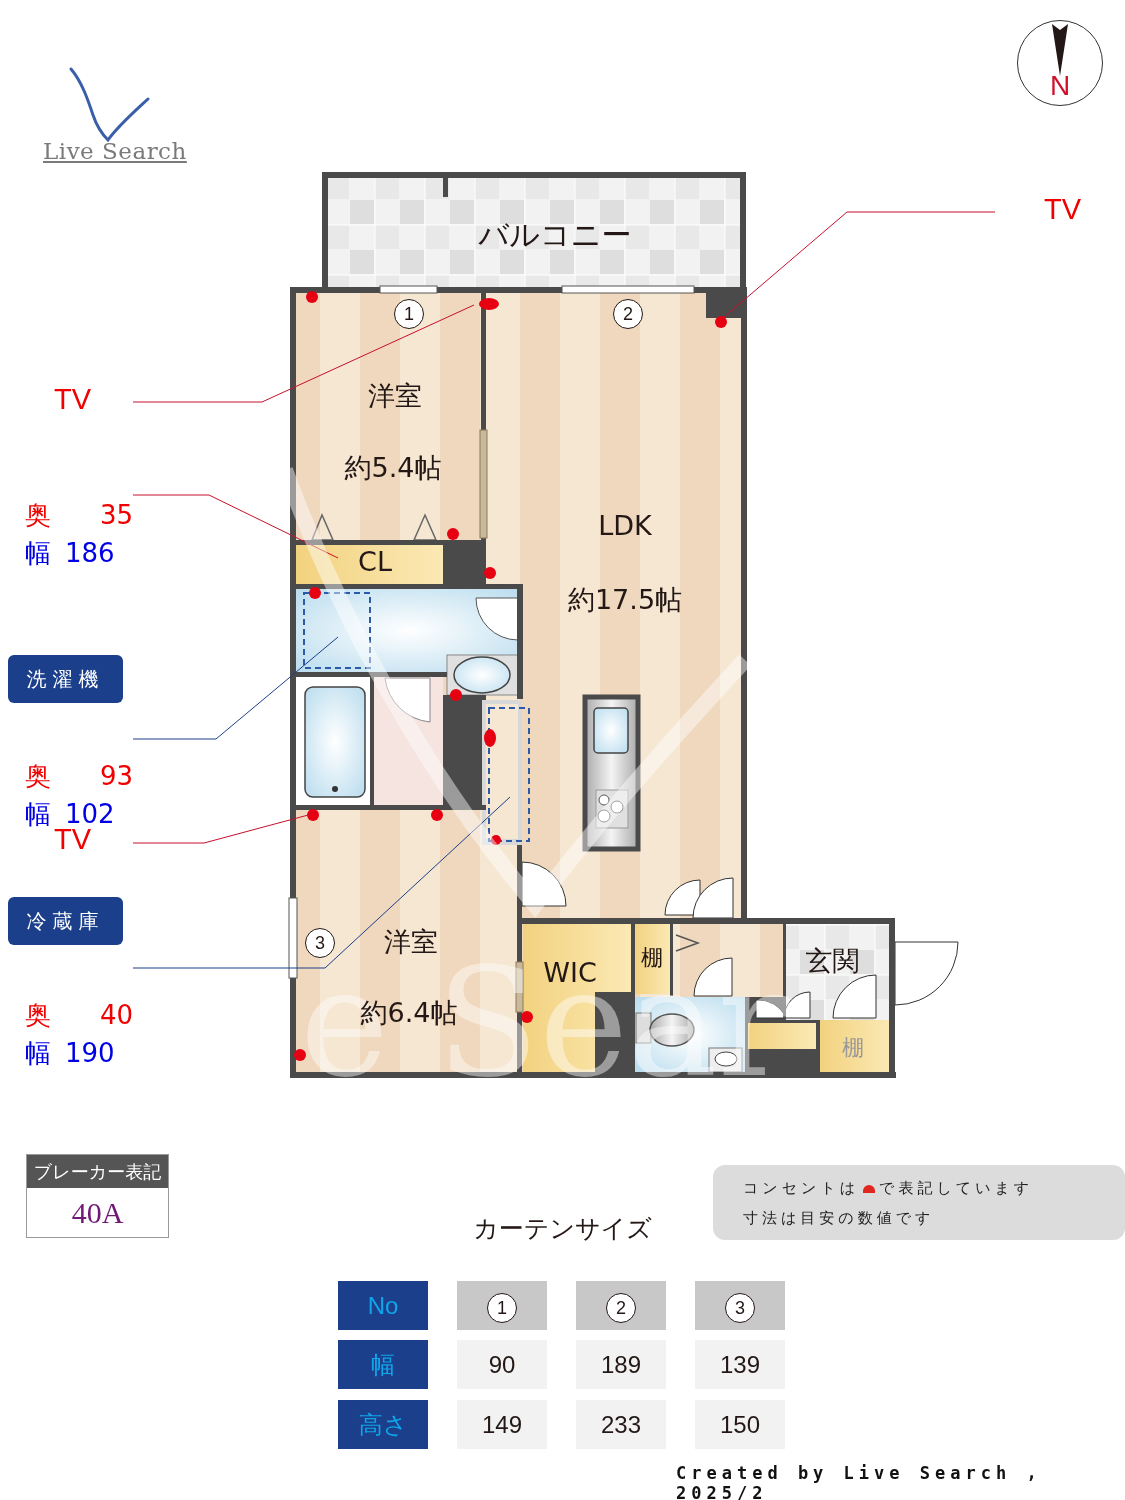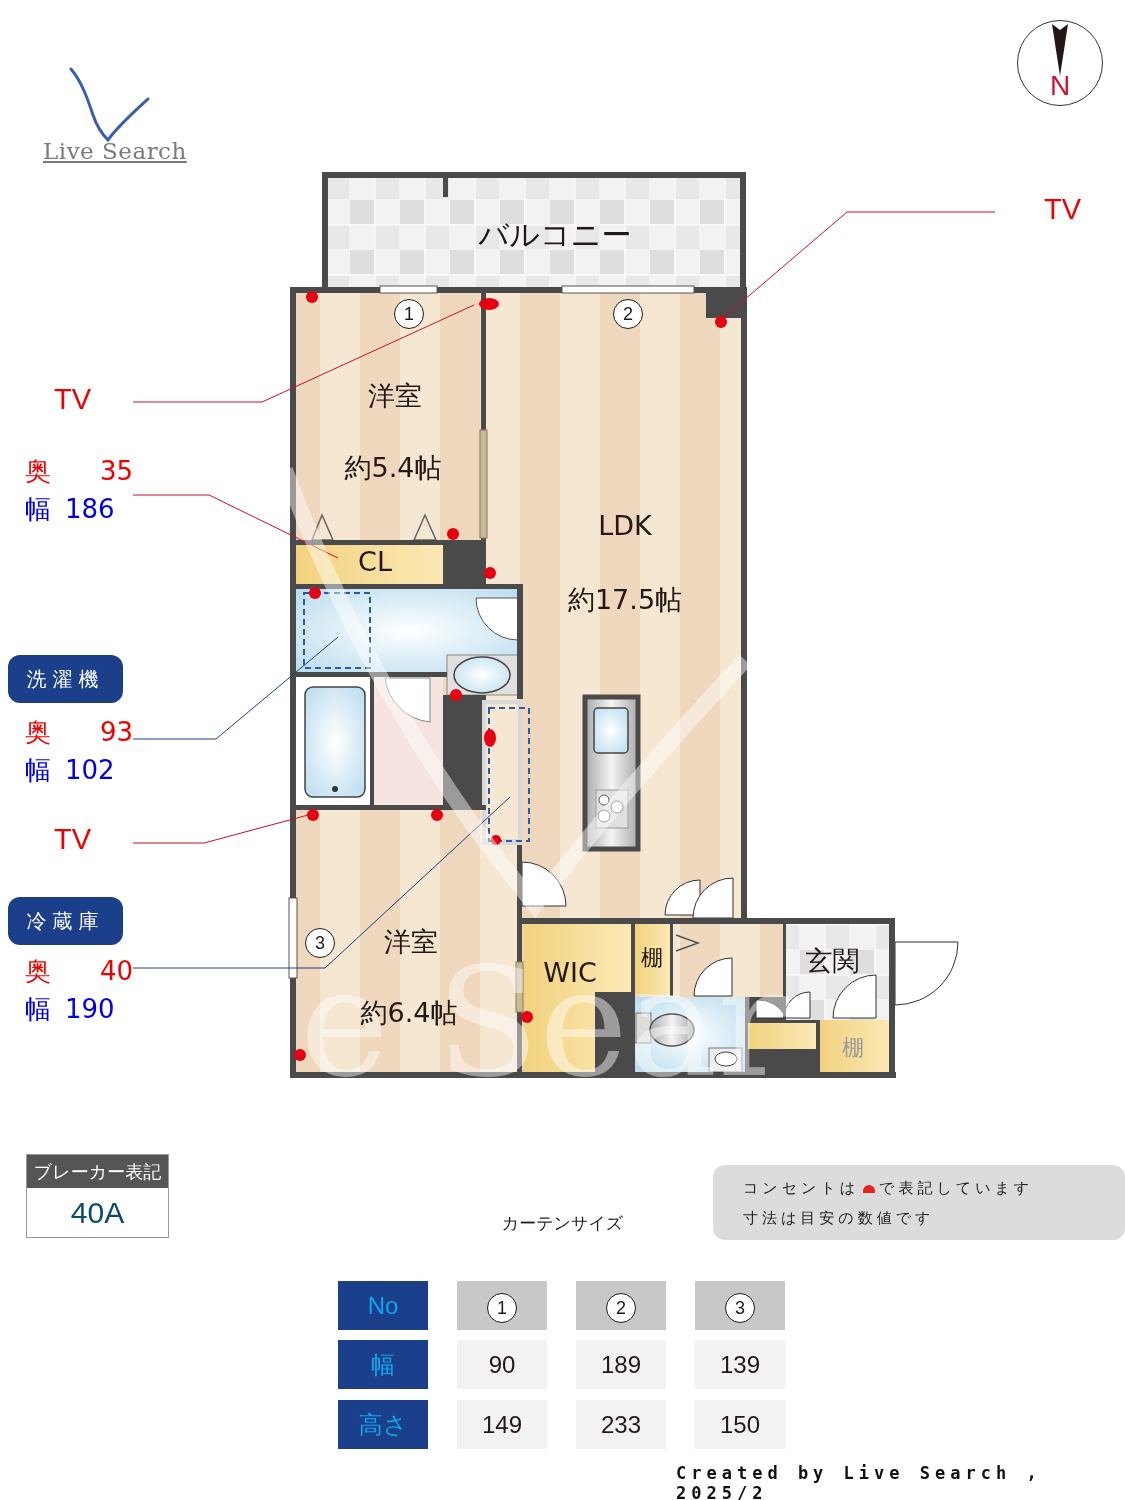--- a/index.html
+++ b/index.html
@@ -4,33 +4,33 @@
 <style>
   html, body { margin:0; padding:0; background:#ffffff; }
   body { width:1125px; height:1500px; position:relative; overflow:hidden; font-family:"DejaVu Sans", sans-serif; }
   .abs { position:absolute; }
   .logo-text { left:43px; top:138px; font-family:"DejaVu Serif", serif; font-size:23px; color:#7a7a7a; letter-spacing:0.5px;text-decoration:underline; }
   .compass { left:1017px; top:20px; width:86px; height:86px; border:1.5px solid #333; border-radius:50%; box-sizing:border-box; }
   .compass-n { left:1045px; top:70px; width:30px; text-align:center; color:#d0102a; font-size:28px; font-family:"Liberation Sans", sans-serif; }
   .red { color:#f00000; }
   .blue { color:#0000e6; }
   .callout-tv { font-family:"Liberation Sans", sans-serif; font-size:29px; }
-  .dim { font-family:"DejaVu Sans", sans-serif; font-size:26px; line-height:38px; }
+  .dim { font-family:"DejaVu Sans", sans-serif; font-size:26px; line-height:38px;margin-top:44px; }
   .dim .k { display:inline-block; width:38px; }
   .dim .v { display:inline-block; width:70px; text-align:right; }
-  .tag { background:#1b3f8b; color:#fff; border-radius:12px; width:115px; height:48px; line-height:48px; text-align:center; font-size:20px; letter-spacing:6px; }
+  .tag { background:#1b3f8b; color:#fff; border-radius:6px; width:115px; height:48px; line-height:48px; text-align:center; font-size:20px; letter-spacing:6px; }
   .room-label { font-size:27px; color:#231815; text-align:center; white-space:nowrap; }
   .breaker { left:26px; top:1154px; width:143px; height:84px; border:1.5px solid #999; box-sizing:border-box; }
   .breaker-head { height:33px; background:#555555; color:#fff; text-align:center; font-size:18px; line-height:33px; }
-  .breaker-val { text-align:center; font-size:30px; line-height:50px; color:#0c4a6e; font-family:Liberation Sans, sans-serif; }
+  .breaker-val { text-align:center; font-size:30px; line-height:50px; color:#701a75; font-family:Liberation Serif, serif; }
   .note { left:713px; top:1165px; width:371px; height:75px; background:#dcdcdc; border-radius:12px; font-size:15px; color:#222; letter-spacing:4px;padding-left:41px; }
   .note .l1 { position:absolute; left:30px; top:14px; }
   .note .l2 { position:absolute; left:30px; top:44px; }
   .outlet-ic { display:inline-block; width:12px; height:8px; background:#e0261e; border-radius:6px 6px 0 0; vertical-align:middle; margin:0 4px; }
-  .ct-title { left:440px; top:1212px; width:245px; text-align:center; font-size:17px; color:#231815; }
+  .ct-title { left:440px; top:1212px; width:245px; text-align:center; font-size:25px; color:#231815; }
   .cell { position:absolute; width:90px; height:49px; line-height:49px; text-align:center; font-size:24px; font-family:"Liberation Sans", sans-serif; }
   .cell.hd { background:#1b3f8b; color:#0ea5e9; }
   .cell.no { background:#c8c8c8; color:#231815; }
   .cell.val { background:#f2f2f2; color:#231815; }
   .circ { display:inline-block; width:28px; height:28px; line-height:28px; border:1.3px solid #231815; border-radius:50%; font-size:18px; background:#fff; vertical-align:middle; text-align:center; }
   .footer { left:676px; top:1463px; font-family:"DejaVu Sans Mono", monospace; font-size:17px; letter-spacing:5px; color:#111; font-weight:bold; }
   .num-badge { position:absolute; width:28px; height:28px; border:1.3px solid #231815; border-radius:50%; background:#fff; text-align:center; line-height:28px; font-size:18px; color:#231815; font-family:"Liberation Sans", sans-serif; }
 </style>
 </head>
 <body>

